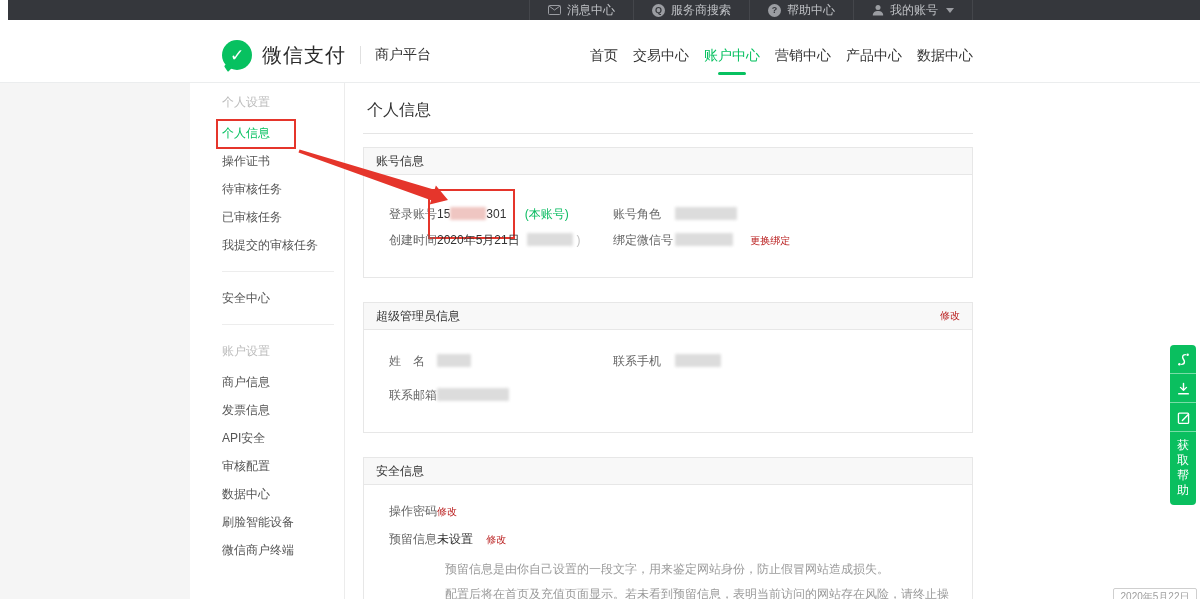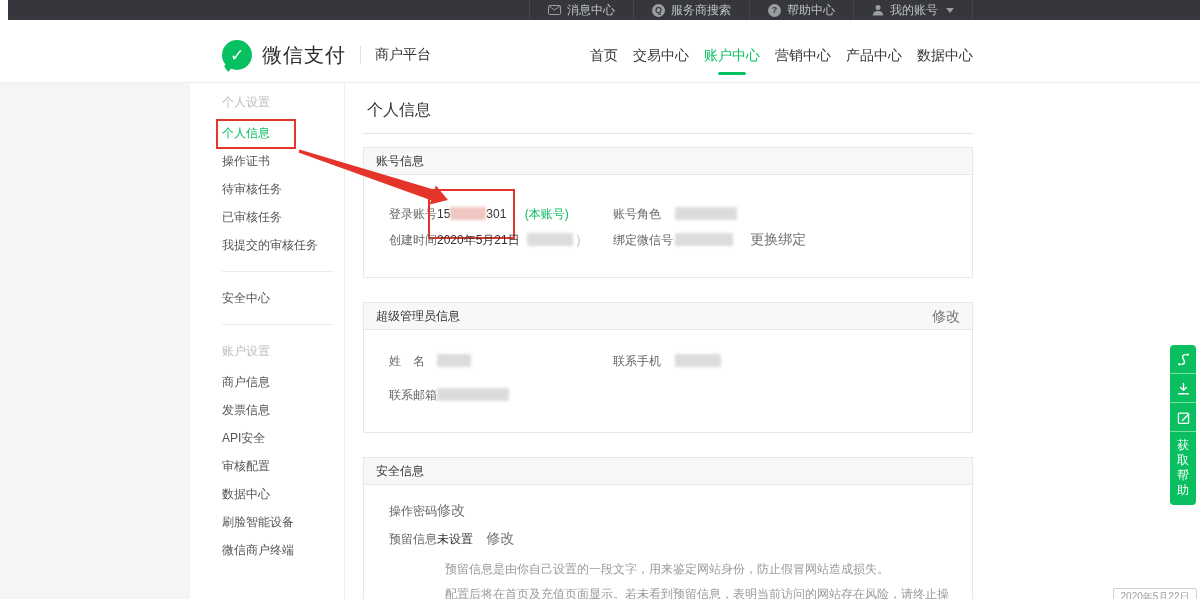--- a/index.html
+++ b/index.html
@@ -57,21 +57,21 @@
   .box-body{padding:14px 0 20px}
   .frow{display:grid;grid-template-columns:48px 176px 62px 1fr;padding-left:25px;align-items:center;
     height:34px;font-size:12px}
   .flabel{color:#666}
   .fvalue{color:#333;white-space:nowrap}
   .blur{display:inline-block;height:13px;background:#dcdcdc;border-radius:1px;filter:blur(1.5px);
     vertical-align:-2px}
   .blur-pink{background:#efc6c2}
   .redbox{display:inline-block;border:2px solid #e5352b;padding:16px 7px;margin-left:-9px;line-height:13px}
   .green-tag{color:#09bb60;margin-left:6px}
-  .link{color:#737373;cursor:pointer;text-decoration:none;font-size:14px}
+  .link{color:#b91c1c;cursor:pointer;text-decoration:none;font-size:10px}
   .paren{color:#c2c2c2}
   
   .srow{display:grid;grid-template-columns:48px 1fr;padding-left:25px;height:28px;align-items:center;font-size:12px}
   .sbody{padding:12px 0 18px}
   .sdesc{padding-left:73px;font-size:12px;color:#9a9a9a;line-height:17px;margin-top:8px}
   .sdesc div{margin:8px}
   .ml10{margin-left:10px}.ml14{margin-left:14px}
   .setval{color:#333}
   
   .float{position:absolute;right:4px;top:345px;width:26px;border-radius:4px;overflow:hidden;z-index:30}

